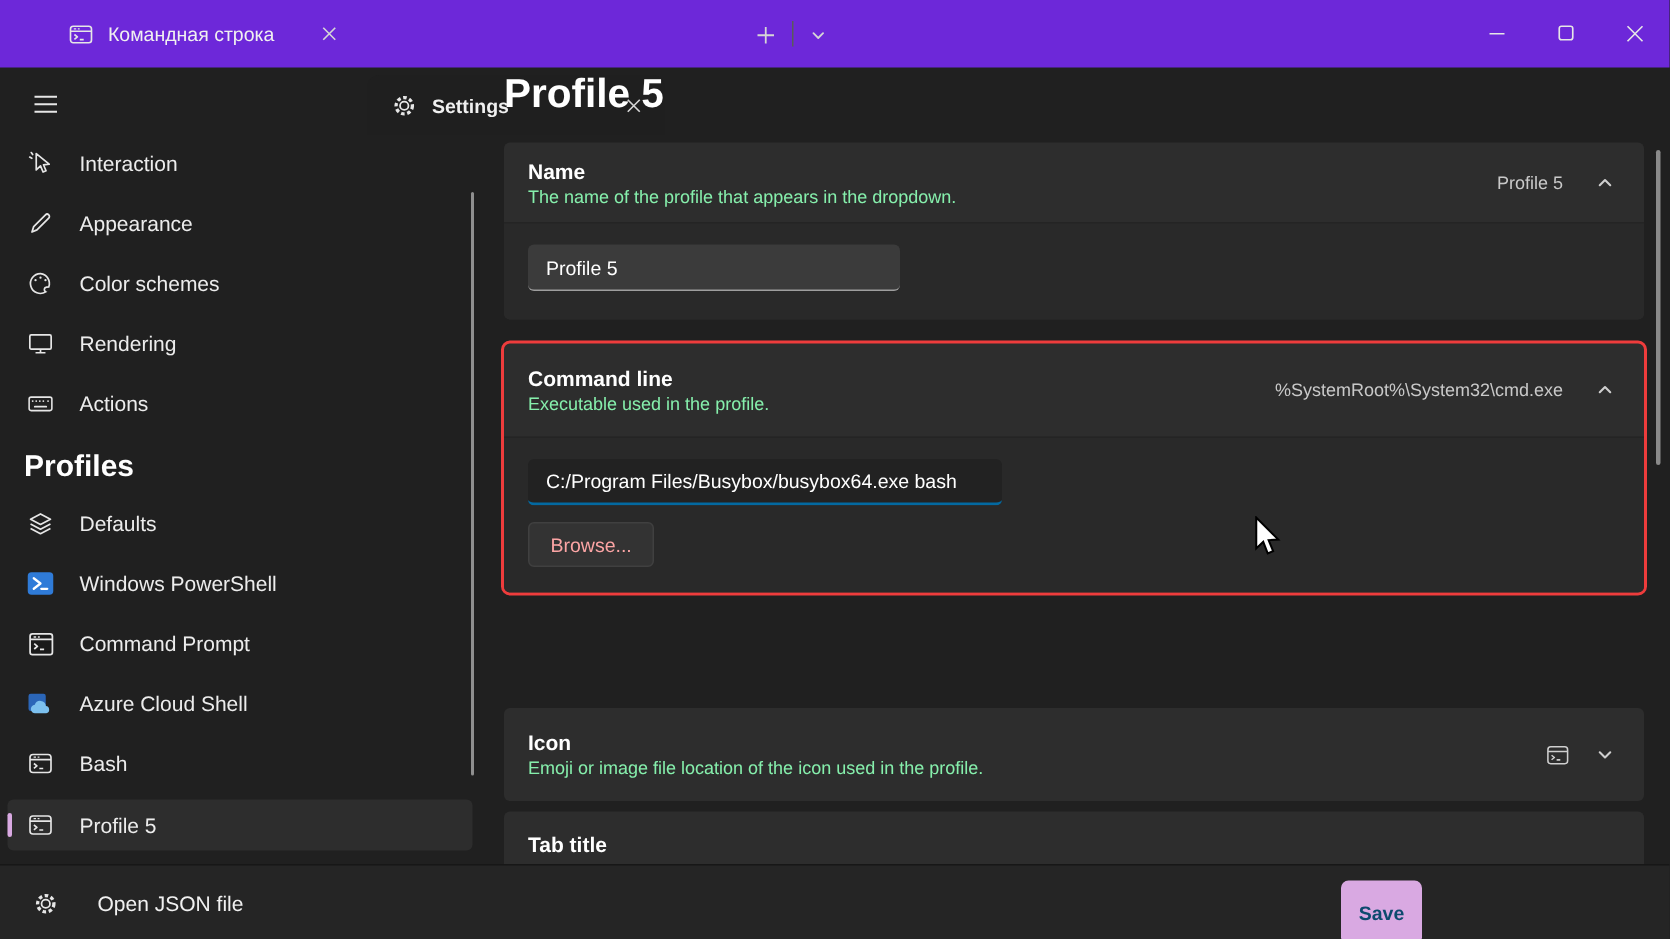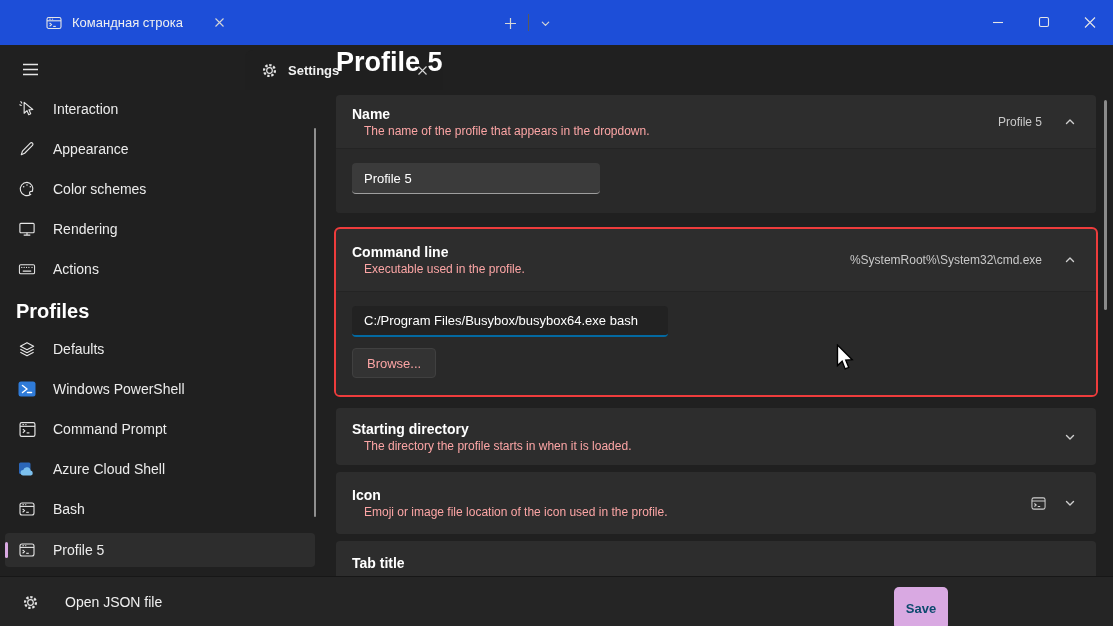--- a/index.html
+++ b/index.html
@@ -1,21 +1,21 @@
 <!DOCTYPE html>
 <html><head>
 <meta charset="utf-8">
 <style>
   * { margin:0; padding:0; box-sizing:border-box; }
   html,body { width:1113px; height:626px; overflow:hidden; background:#202020;
     font-family:"Liberation Sans","DejaVu Sans",sans-serif; }
   .app { position:absolute; inset:0; }
 
   
-  .titlebar { position:absolute; left:0; top:0; width:1113px; height:45px; background:#1d4ed8; }
+  .titlebar { position:absolute; left:0; top:0; width:1113px; height:45px; background:#6d28d9; }
   .tab { position:absolute; display:flex; align-items:center; color:#f0f0f0; font-size:13px; }
   .tab-inactive { left:30px; top:0; width:210px; height:45px; }
   .tab-active { left:245px; top:5px; width:198px; height:40px; background:#1f1f1f; border-radius:8px 8px 0 0;margin-top:45px; }
   .tab .ticon { display:flex; margin:0 10px 0 16px; }
   .tab .tlabel { flex:1; font-weight:600; white-space:nowrap; overflow:hidden; }
   .tab-inactive .tlabel { font-weight:400; }
   .tab-close { width:26px; height:26px; display:flex; align-items:center; justify-content:center; margin-right:8px; border-radius:4px; }
   .tbtn { position:absolute; top:10px; width:26px; height:26px; display:flex; align-items:center; justify-content:center; border-radius:4px; }
   .tab-sep { position:absolute; left:528px; top:14px; width:1px; height:17px; background:#5a5a5a; }
   .wincontrols { position:absolute; right:0; top:0; height:45px; display:flex; }
@@ -31,21 +31,21 @@
   .profiles-header { position:absolute; left:16px; top:255px; color:#ffffff; font-size:20px; font-weight:700; }
   .side-scrollbar { position:absolute; left:314px; top:83px; width:2px; height:389px; background:#8f8f8f; border-radius:1px; }
 
   
   .content { position:absolute; left:330px; top:45px; width:783px; height:531px; overflow:hidden; }
   .page-title { position:absolute; left:6px; top:2px; color:#ffffff; font-size:27px; font-weight:700; }
   .card { position:absolute; left:6px; width:760px; background:#2d2d2d; border-radius:4px; overflow:hidden; }
   .card-header { display:flex; align-items:center; padding:0 20px 0 16px; }
   .head-text { flex:1; display:flex; flex-direction:column; gap:2px; }
   .card-title { color:#ffffff; font-size:14px; font-weight:600; }
-  .card-desc { color:#fca5a5; font-size:12px;margin-left:12px; }
+  .card-desc { color:#86efac; font-size:12px; }
   .card-right { display:flex; align-items:center; gap:22px; }
   .card-value { color:#c9c9c9; font-size:12px; white-space:nowrap; }
   .card-body { background:#292929; border-top:1px solid #242424; padding:14px 16px; }
   .text-input { display:block; background:#3b3b3b; border:none; border-bottom:1.5px solid #9e9e9e; border-radius:4px;
     height:31px; width:248px; color:#ffffff; font-size:13px; padding:0 12px; outline:none;
     font-family:"Liberation Sans","DejaVu Sans",sans-serif; }
   .card-cmdline { left:4px; width:764px; border:2px solid #ee3c3c; border-radius:6px; background:#2d2d2d; }
   .cmd-input { background:#222222; border-bottom:2px solid #0369a1; width:316px; }
   .browse-btn { margin-top:11px; height:30px; padding:0 14px; background:#333333; border:1px solid #404040;
     border-radius:4px; color:#fca5a5; font-size:13px; font-family:"Liberation Sans","DejaVu Sans",sans-serif; }
@@ -303,35 +303,20 @@
               </svg>
           </span>
         </div>
       </div>
       <div class="card-body" style="height:104px;">
         <input class="text-input cmd-input" type="text" value="C:/Program Files/Busybox/busybox64.exe bash" style="">
         <button class="browse-btn">Browse...</button>
       </div>
     </section>
 
-    <section class="card" style="top:363px;">
-      <div class="card-header" style="height:57px;">
-        <div class="head-text">
-          <div class="card-title">Starting directory</div>
-          <div class="card-desc">The directory the profile starts in when it is loaded.</div>
-        </div>
-        <div class="card-right">
-          <span>
-            <svg width="12" height="12" viewBox="0 0 12 12">
-                <path d="M2.5 4.5 L6 8 L9.5 4.5" stroke="#cfcfcf" stroke-width="1.4" fill="none" stroke-linecap="round" stroke-linejoin="round"></path>
-              </svg>
-          </span>
-        </div>
-      </div>
-    </section>
 
     <section class="card" style="top:427px;">
       <div class="card-header" style="height:62px;">
         <div class="head-text">
           <div class="card-title">Icon</div>
           <div class="card-desc">Emoji or image file location of the icon used in the profile.</div>
         </div>
         <div class="card-right" style="gap:18px;">
           <span>
             <svg width="15" height="15" viewBox="0 0 16 16" fill="none" stroke="#cfcfcf" stroke-width="1.1">

